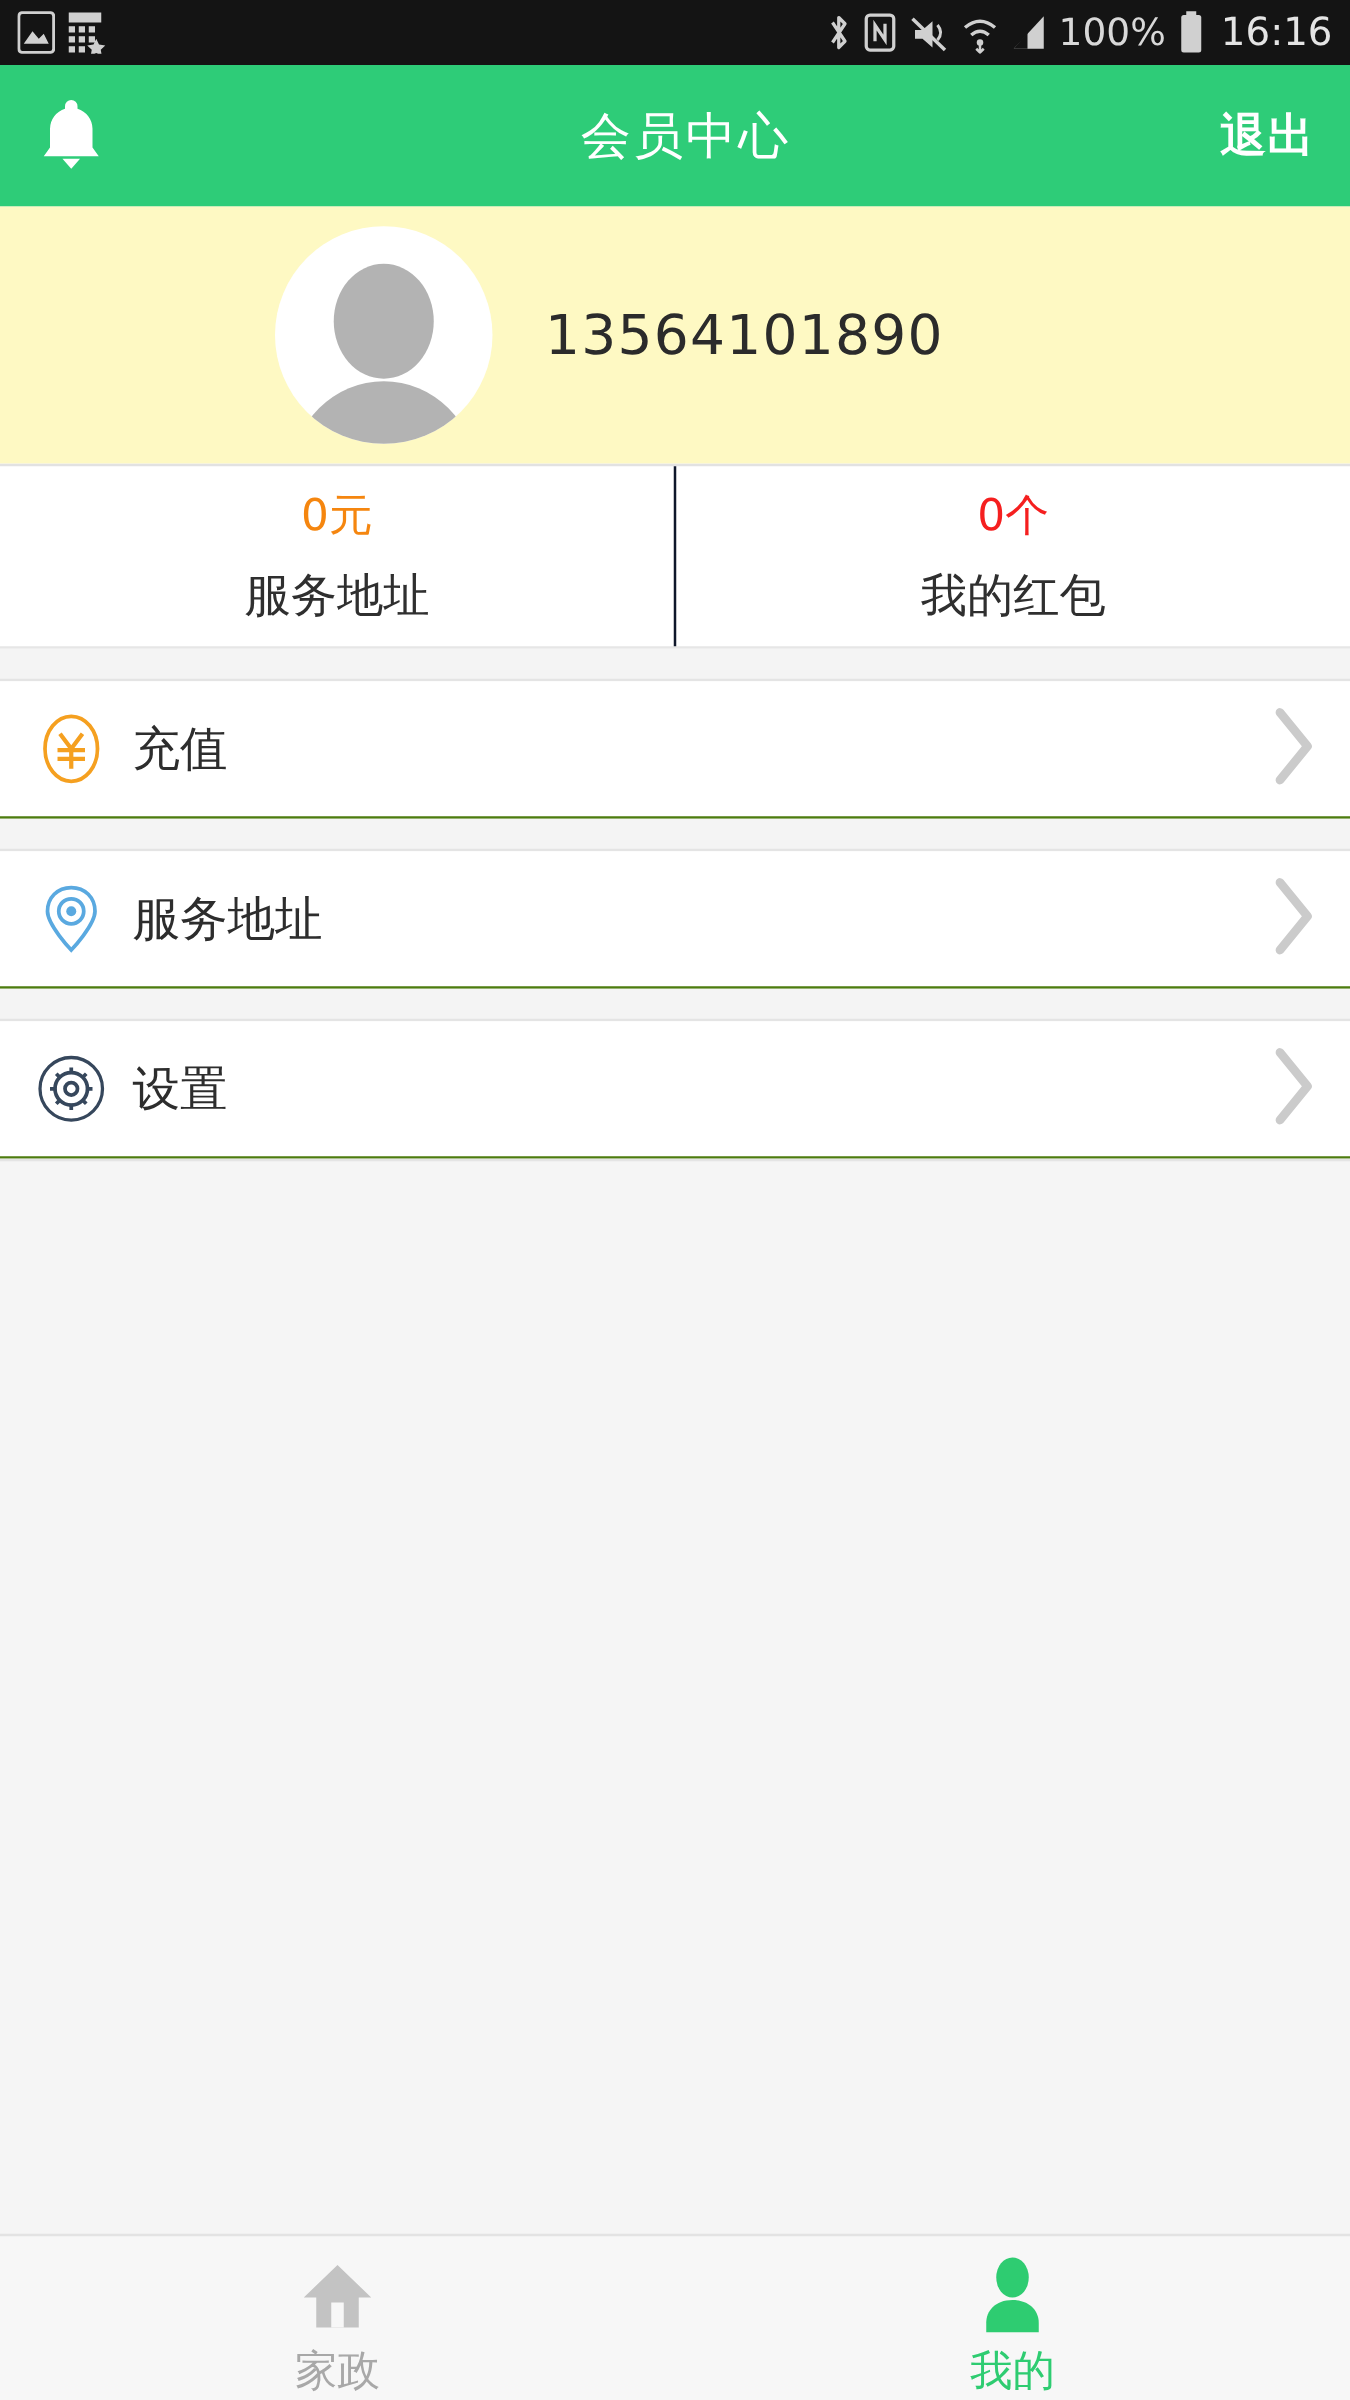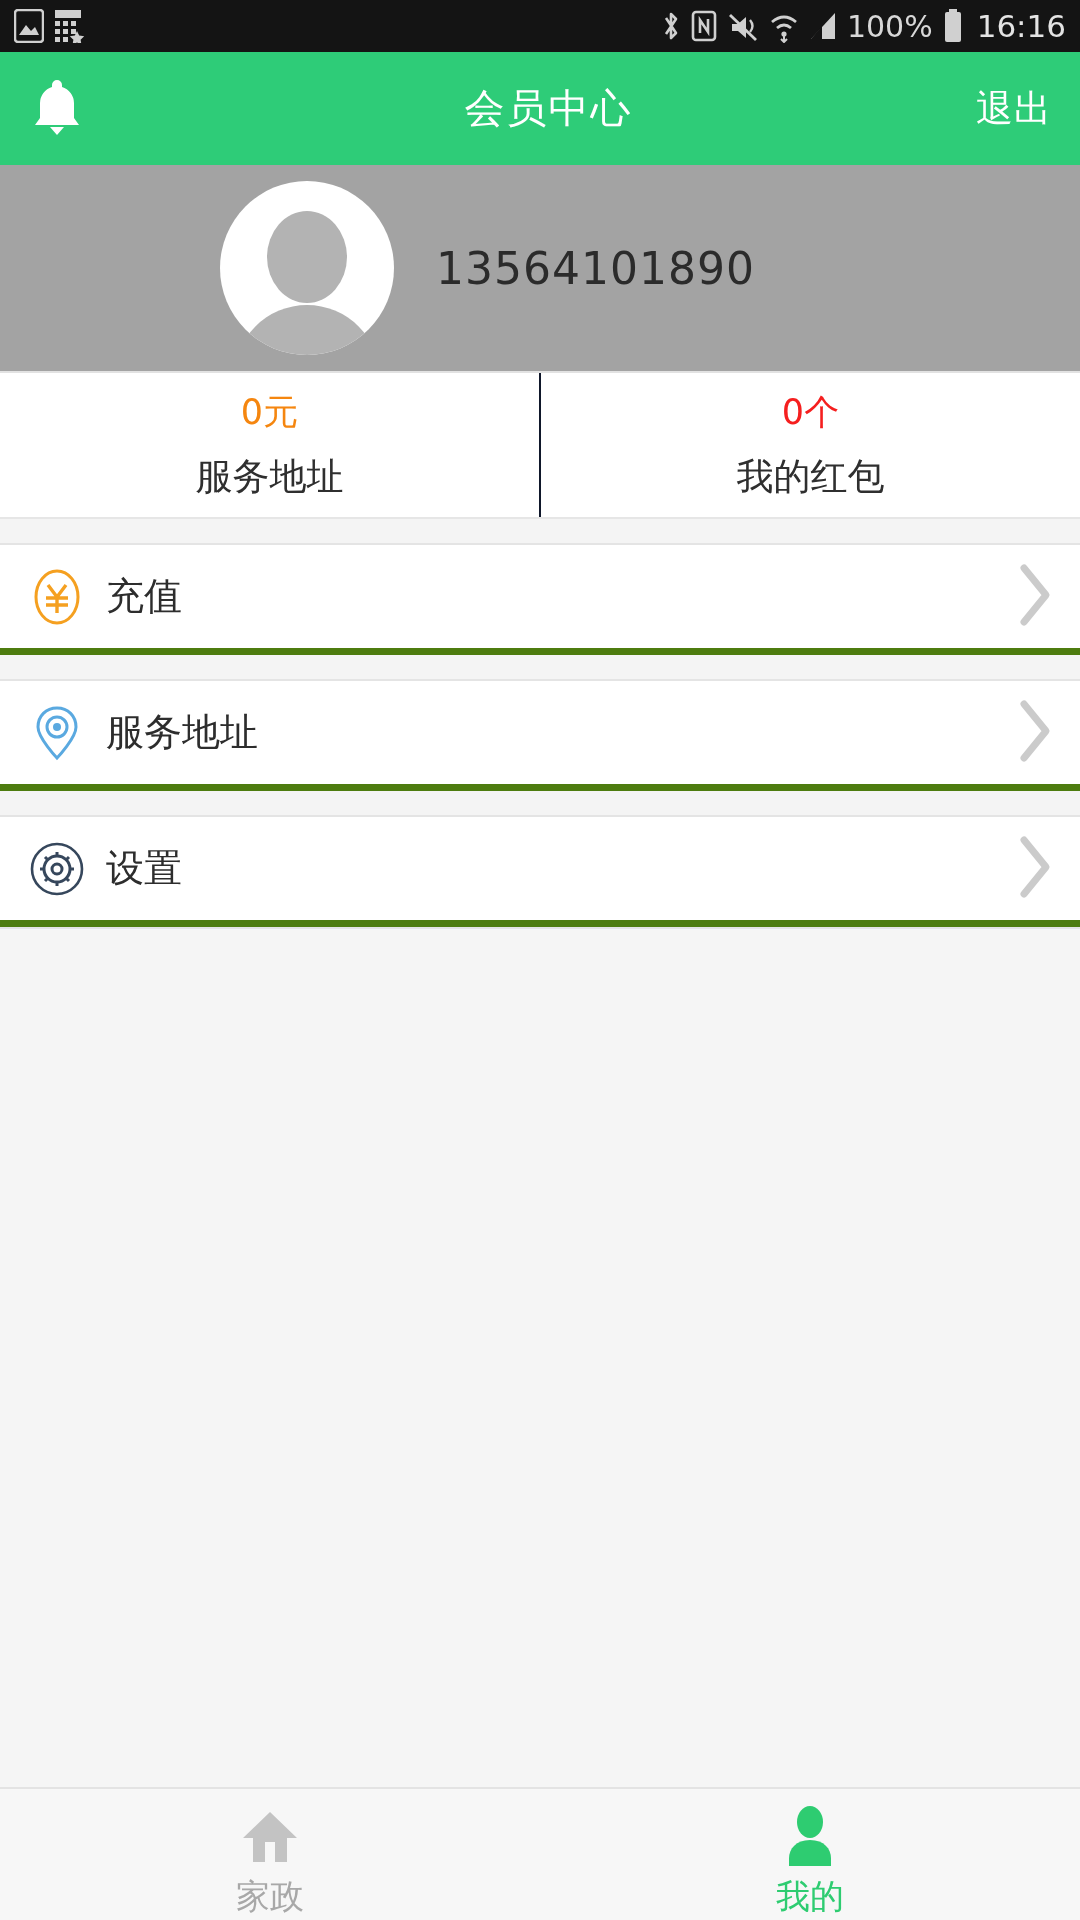--- a/index.html
+++ b/index.html
@@ -28,26 +28,26 @@
     background:#2ecc78; height:113px; flex:0 0 113px;
     display:flex; align-items:center; position:relative; padding:0 28px;
   }
   .header-title {
     position:absolute; left:0; right:0; text-align:center;
     font-size:40px; color:#ffffff; letter-spacing:2px; pointer-events:none;padding-left:17px;
   }
   .bell-wrap { position:relative; z-index:2; display:flex; align-items:center; }
   .logout {
     margin-left:auto; position:relative; z-index:2;
-    font-size:37px; color:#ffffff; letter-spacing:1px;
+    font-size:37px; color:#ffffff; letter-spacing:1px;font-weight:bold;
   }
 
   
   .profile {
-    background:#a3a3a3; height:206px; flex:0 0 206px;
+    background:#fef9c3; height:206px; flex:0 0 206px;
     display:flex; align-items:center; padding-left:220px; gap:42px;
   }
   .avatar {
     width:174px; height:174px; border-radius:50%;
     background:#ffffff; overflow:hidden; position:relative; flex:0 0 174px;
   }
   .avatar-head {
     position:absolute; width:80px; height:92px; border-radius:50%;
     background:#b3b3b3; left:47px; top:30px;
   }
@@ -68,21 +68,21 @@
   }
   .stat + .stat { border-left:2px solid #0f172a; }
   .stat-value { font-size:35px;text-align:center; }
   .stat-label { font-size:37px; color:#2f2f2f; }
 
   
   .spacer { background:#f4f4f4; flex:0 0 26px; border-bottom:2px solid #e4e4e4; }
   .menu-row {
     background:#ffffff; height:110px; flex:0 0 110px;
     display:flex; align-items:center; padding:0 26px;
-    border-bottom:7px solid #4d7c0f;
+    border-bottom:2px solid #4d7c0f;
   }
   .menu-icon { width:62px; height:62px; flex:0 0 62px; display:flex; align-items:center; justify-content:center; }
   .menu-label { font-size:38px; color:#2d2d2d; margin-left:18px; }
   .chevron { margin-left:auto; }
 
   .filler { flex:1 1 auto; background:#f5f5f5; border-top:2px solid #e4e4e4; }
 
   
   .tabbar {
     height:133px; flex:0 0 133px; background:#f7f7f7;

